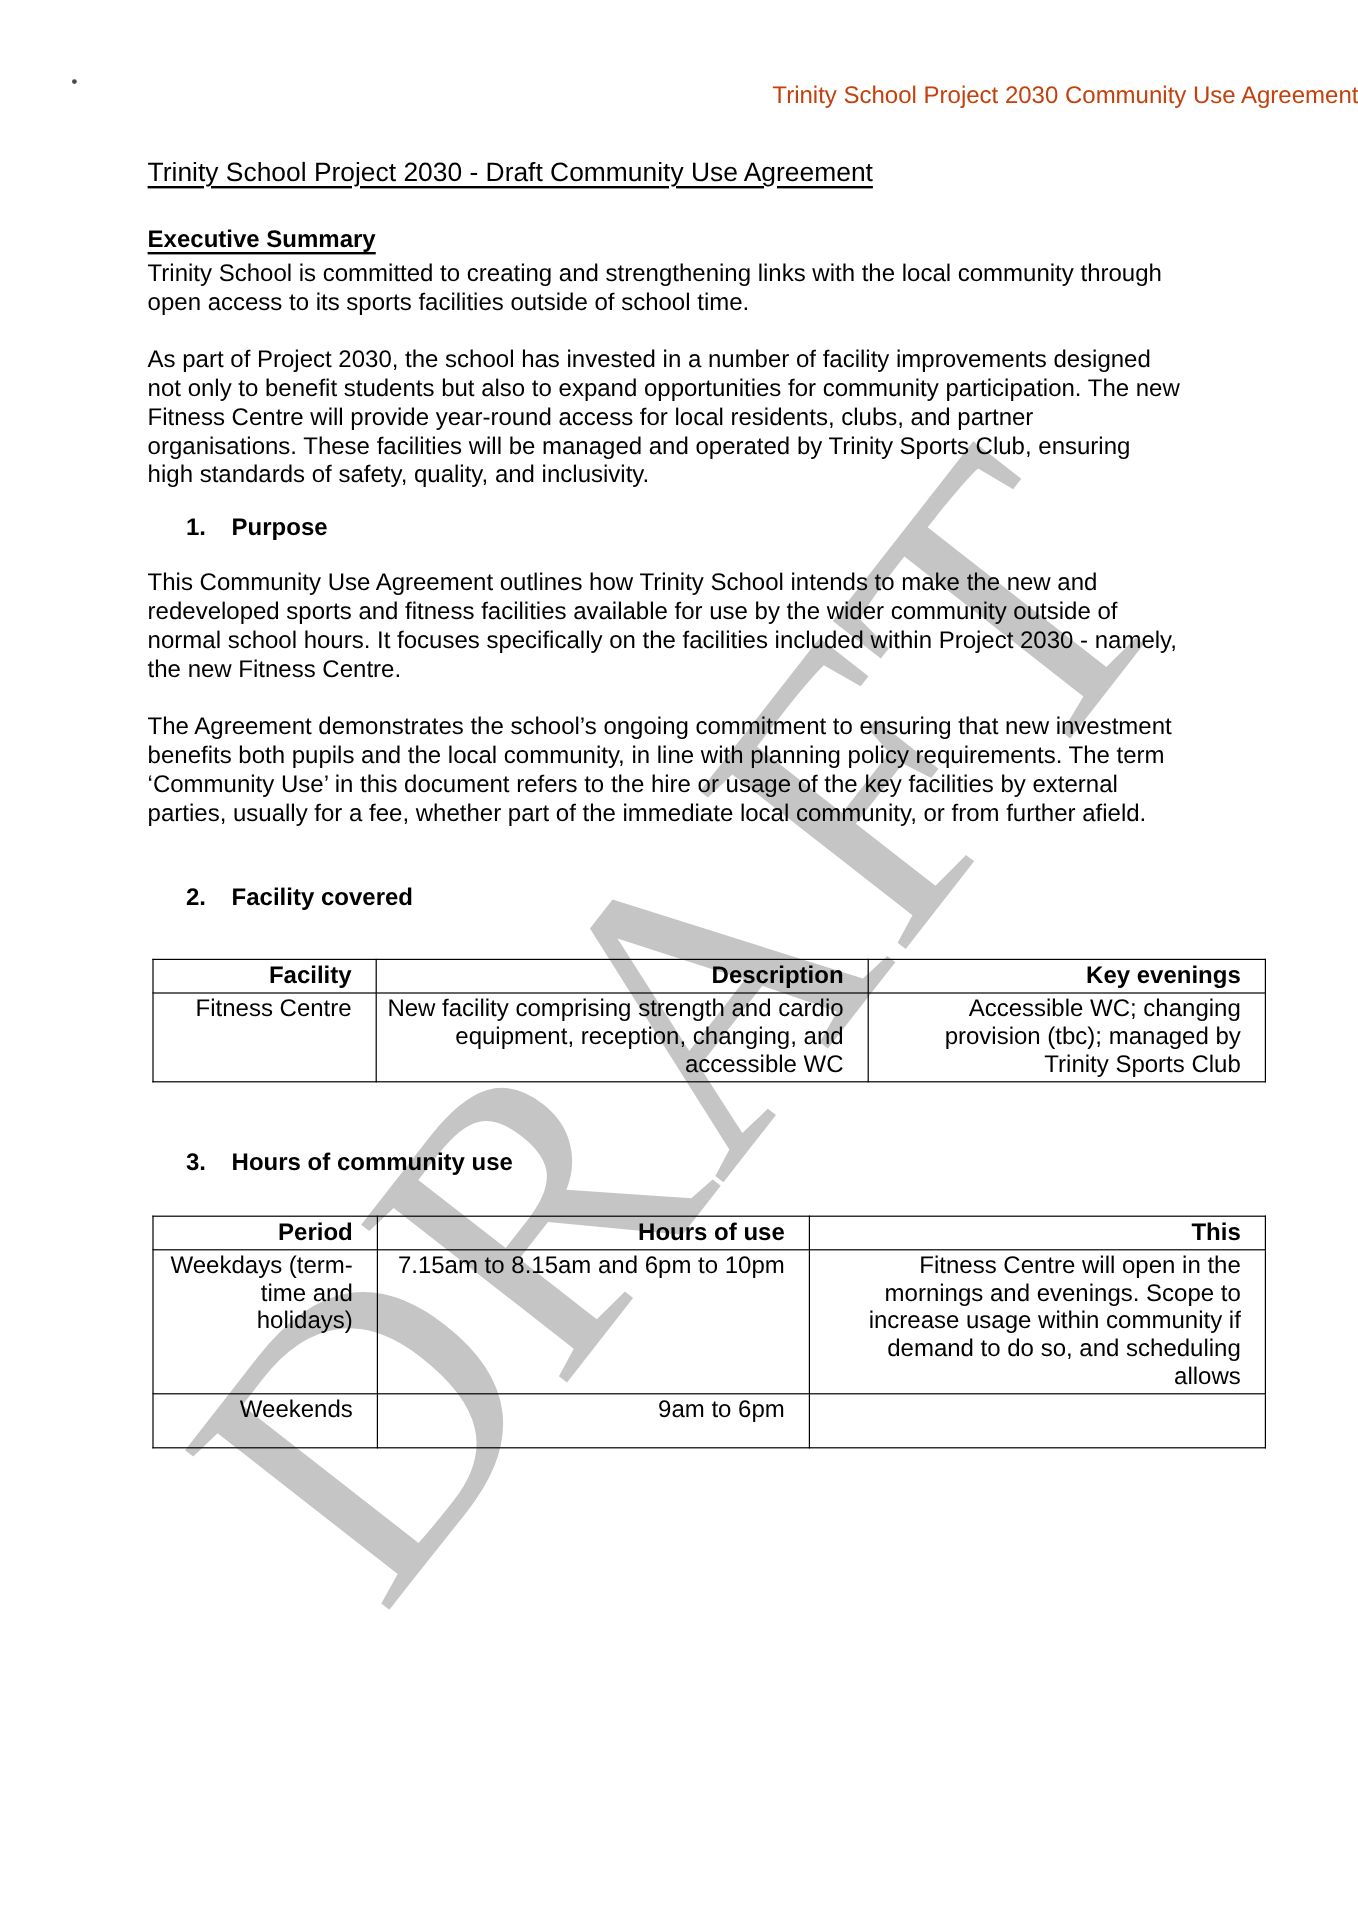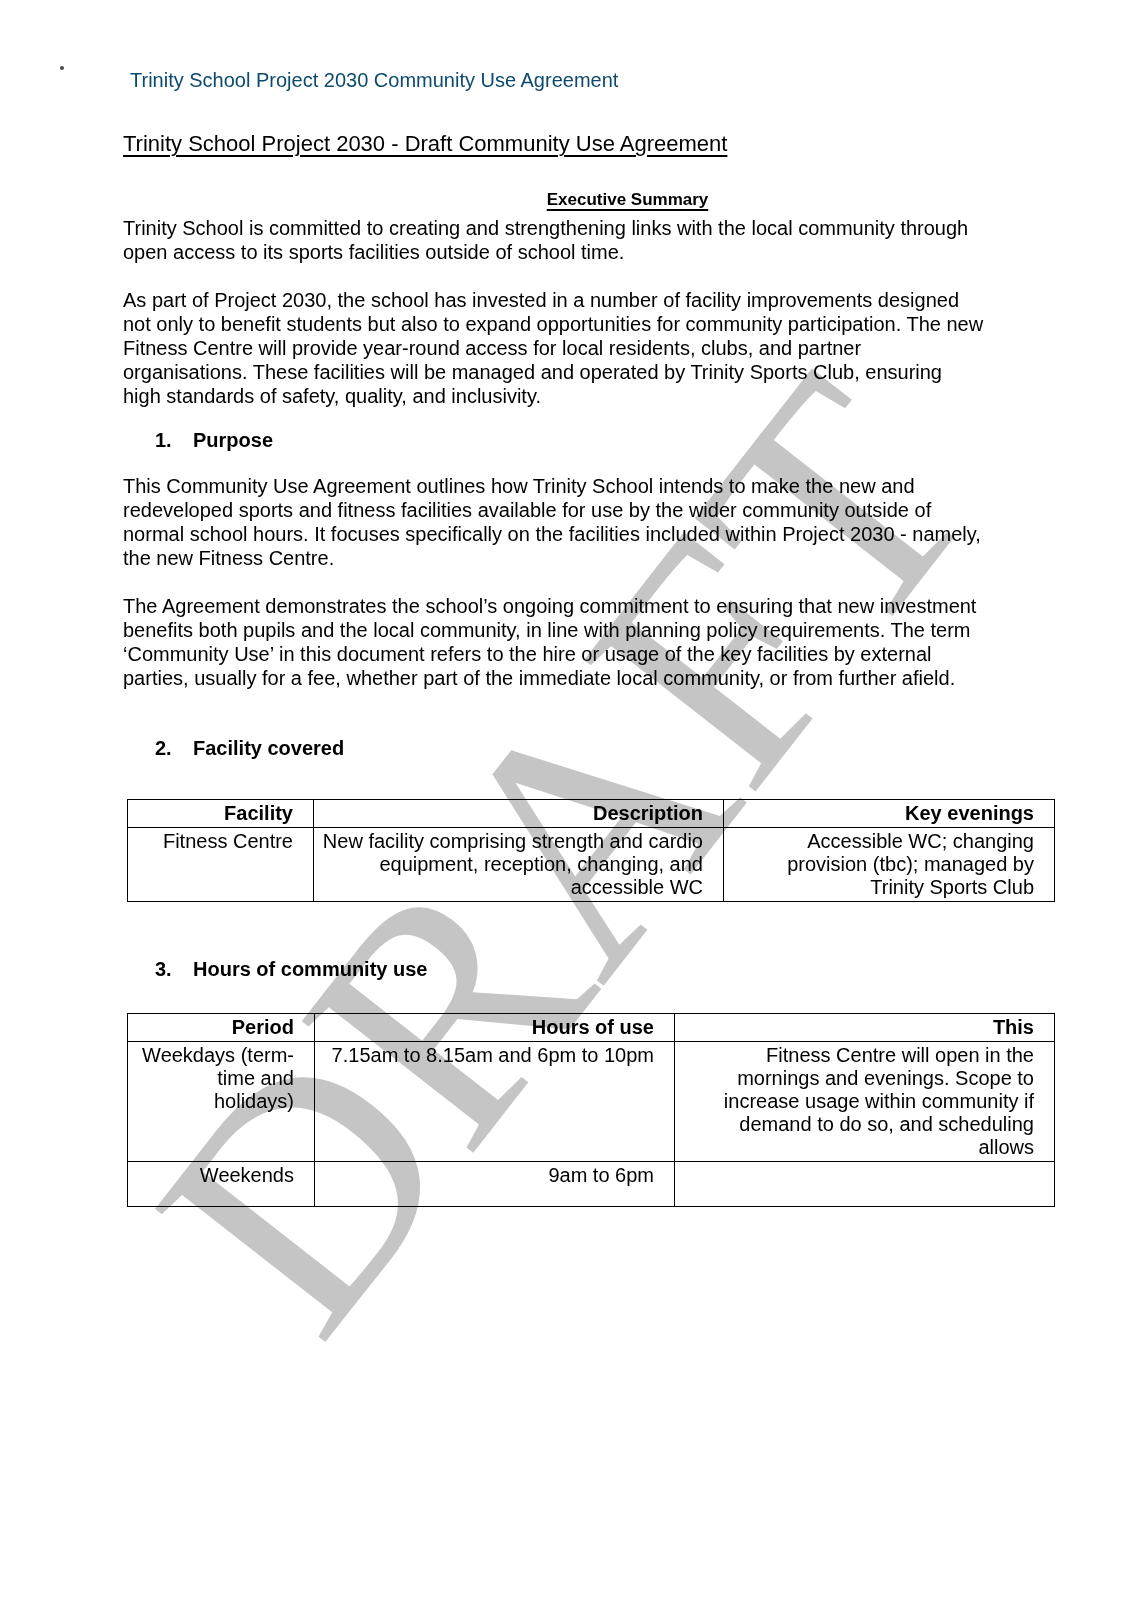--- a/index.html
+++ b/index.html
@@ -17,28 +17,28 @@
     font-family:"Liberation Serif", serif;
     font-size:330px; line-height:1; white-space:nowrap;
     color:#c5c5c5; letter-spacing:0;
     user-select:none;
   }
   .stray-mark {
     position:absolute; left:60px; top:66px; z-index:2;
     width:4px; height:4px; border-radius:50%; background:#4a4a4a;
   }
   .content { position:relative; z-index:1; padding:68px 0 0 123px; }
-  .running-header { margin:0 0 0 7px; color:#0c4a6e; font-size:20px; }
+  .running-header { margin:0 0 0 7px; color:#c2410c; font-size:20px;text-align:right; }
   .doc-title {
     margin:40px 0 0 0; font-size:22px; font-weight:normal;
     text-decoration:underline; text-decoration-thickness:2px; text-underline-offset:4px;
   }
   .exec-heading {
-    margin:32px 0 0 0; font-size:17px; font-weight:bold;
-    text-decoration:underline; text-decoration-thickness:2px; text-underline-offset:4px;text-align:center;
+    margin:32px 0 0 0; font-size:20px; font-weight:bold;
+    text-decoration:underline; text-decoration-thickness:2px; text-underline-offset:4px;
   }
   p { width:862px; margin:24px 0 0 0; }
   p.first-body { margin-top:4px; }
   p.after-heading { margin-top:22px; }
   p.indented { width:850px; margin-left:12px; }
   .num-heading { margin:0; font-weight:bold; display:flex; }
   .num-heading .num { display:inline-block; margin-left:32px; width:38px; }
   .h-purpose { margin-top:20px; }
   .h-facility { margin-top:46px; }
   .h-hours { margin-top:55px; }

